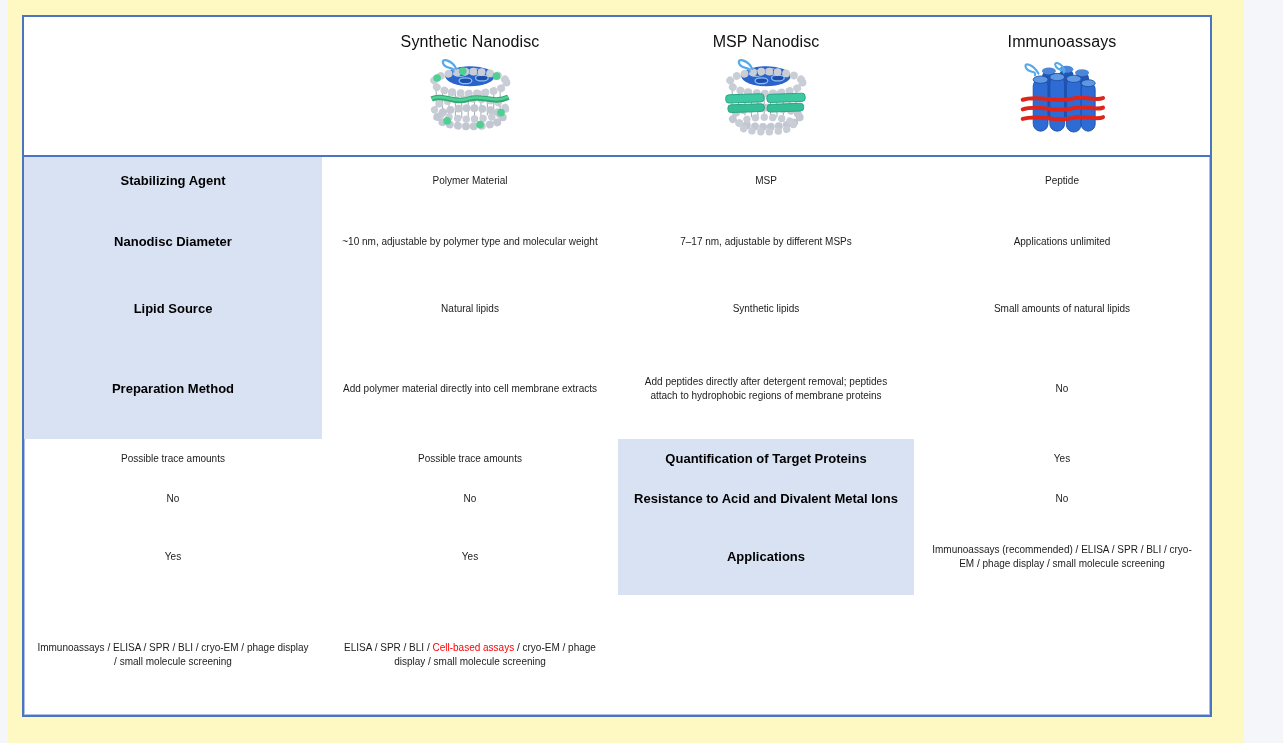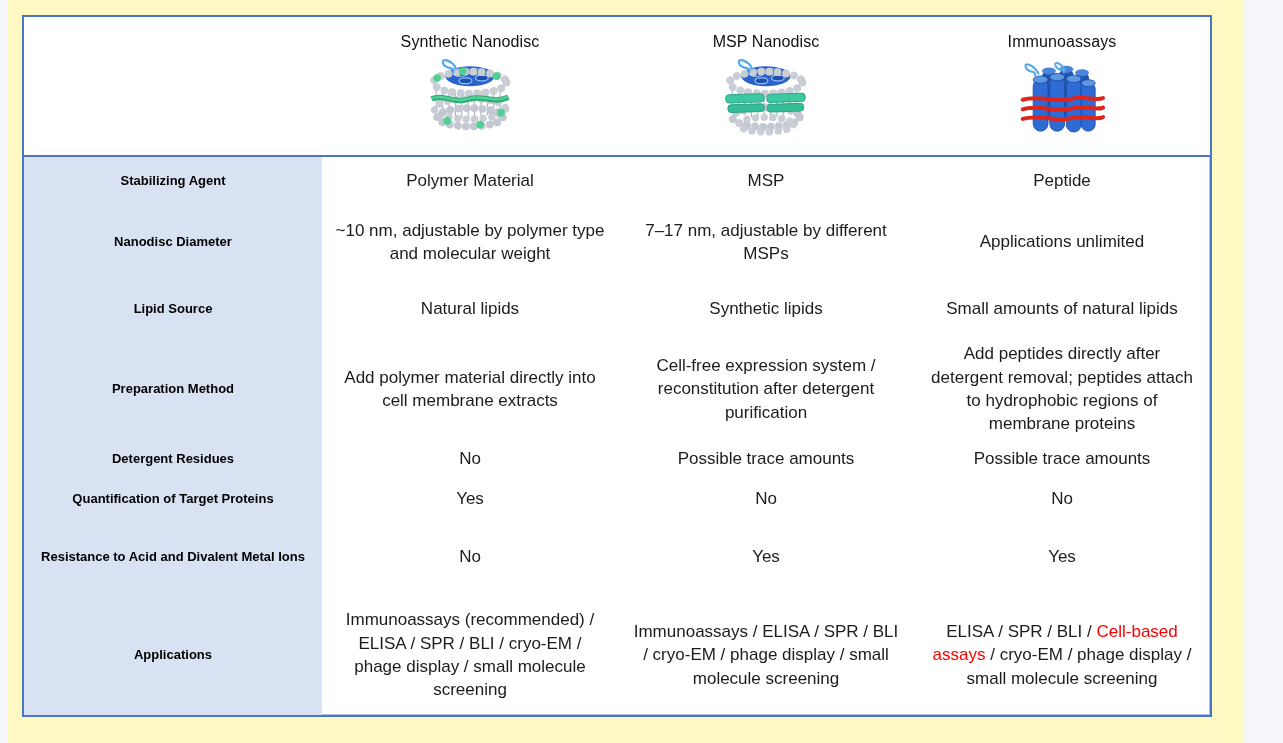--- a/index.html
+++ b/index.html
@@ -36,21 +36,21 @@
     grid-template-columns: 298px 1fr 1fr 1fr;
     grid-template-rows: 140px 48px 74px 60px 100px 40px 40px 76px 1fr;
   }
 
   .cell {
     display: flex;
     align-items: center;
     justify-content: center;
     text-align: center;
     padding: 4px 12px;
-    font-size: 17px;
+    font-size: 10px;
     line-height: 1.38;
   }
   .header-cell {
     border-bottom: 2px solid #4a75c4;
     display: flex;
     flex-direction: column;
     align-items: center;
     justify-content: flex-start;
     padding-top: 16px;
     background: #ffffff;
@@ -202,24 +202,22 @@
     <div class="cell value-cell">7–17 nm, adjustable by different MSPs</div>
     <div class="cell value-cell">Applications unlimited</div>
 
     <div class="cell label-cell">Lipid Source</div>
     <div class="cell value-cell">Natural lipids</div>
     <div class="cell value-cell">Synthetic lipids</div>
     <div class="cell value-cell">Small amounts of natural lipids</div>
 
     <div class="cell label-cell">Preparation Method</div>
     <div class="cell value-cell">Add polymer material directly into cell membrane extracts</div>
-    <div class="cell value-cell">Cell-free expression system / reconstitution after detergent purification</div>
     <div class="cell value-cell">Add peptides directly after detergent removal; peptides attach to hydrophobic regions of membrane proteins</div>
 
-    <div class="cell label-cell">Detergent Residues</div>
     <div class="cell value-cell">No</div>
     <div class="cell value-cell">Possible trace amounts</div>
     <div class="cell value-cell">Possible trace amounts</div>
 
     <div class="cell label-cell">Quantification of Target Proteins</div>
     <div class="cell value-cell">Yes</div>
     <div class="cell value-cell">No</div>
     <div class="cell value-cell">No</div>
 
     <div class="cell label-cell">Resistance to Acid and Divalent Metal Ions</div>

